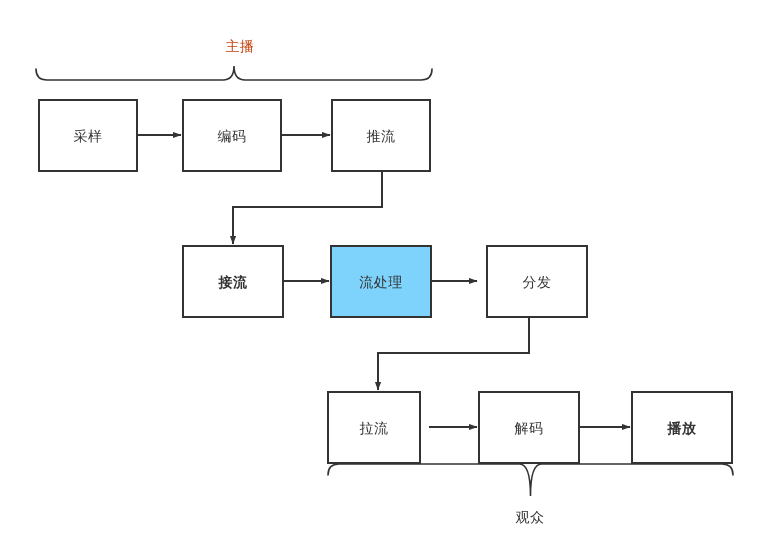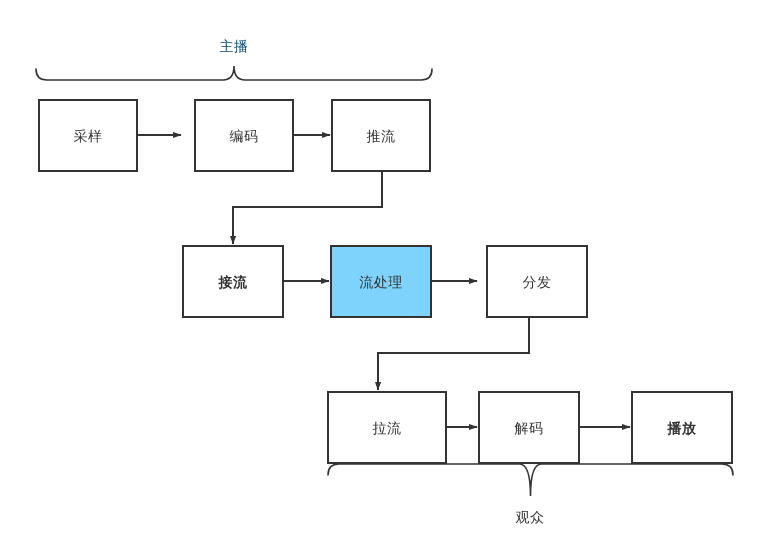--- a/index.html
+++ b/index.html
@@ -79,43 +79,43 @@
     <g id="braces-group">
         <path d="M36,69 Q36,80 47,80 L223,80 Q234,80 234,66 Q234,80 245,80 L421,80 Q432,80 432,69" fill="none" stroke="#333333" stroke-width="1.6" stroke-linecap="round"></path>
         <path d="M328,475 Q328,464 339,464 L519.5,464 Q530.5,464 530.5,496 Q530.5,464 541.5,464 L722,464 Q733,464 733,475" fill="none" stroke="#333333" stroke-width="1.6" stroke-linecap="round"></path>
       </g>
   </svg>
 
   <div id="nodes-layer">
       <div class="node-box" style="left: 38px; top: 99px; width: 100px; height: 73px; border-color: rgb(51, 51, 51); border-width: 2px; background: rgb(255, 255, 255);">
         <span class="node-label" style="color: rgb(51, 51, 51); font-size: 14px;">采样</span>
       </div>
-      <div class="node-box" style="left: 182px; top: 99px; width: 100px; height: 73px; border-color: rgb(51, 51, 51); border-width: 2px; background: rgb(255, 255, 255); margin-left: 12px;">
+      <div class="node-box" style="left: 182px; top: 99px; width: 100px; height: 73px; border-color: rgb(51, 51, 51); border-width: 2px; background: rgb(255, 255, 255);">
         <span class="node-label" style="color: rgb(51, 51, 51); font-size: 14px;">编码</span>
       </div>
       <div class="node-box" style="left: 331px; top: 99px; width: 100px; height: 73px; border-color: rgb(51, 51, 51); border-width: 2px; background: rgb(255, 255, 255);">
         <span class="node-label" style="color: rgb(51, 51, 51); font-size: 14px;">推流</span>
       </div>
       <div class="node-box" style="left: 182px; top: 245px; width: 102px; height: 73px; border-color: rgb(51, 51, 51); border-width: 2px; background: rgb(255, 255, 255);">
         <span class="node-label" style="color: rgb(51, 51, 51); font-size: 14px; font-weight: bold;">接流</span>
       </div>
       <div class="node-box" style="left: 330px; top: 245px; width: 102px; height: 73px; border-color: rgb(51, 51, 51); border-width: 2px; background: #7dd3fc;">
         <span class="node-label" style="color: rgb(51, 51, 51); font-size: 14px;">流处理</span>
       </div>
       <div class="node-box" style="left: 478px; top: 245px; width: 102px; height: 73px; border-color: rgb(51, 51, 51); border-width: 2px; background: rgb(255, 255, 255); margin-left: 8px;">
         <span class="node-label" style="color: rgb(51, 51, 51); font-size: 14px;">分发</span>
       </div>
-      <div class="node-box" style="left: 327px; top: 391px; width: 120px; height: 73px; border-color: rgb(51, 51, 51); border-width: 2px; background: rgb(255, 255, 255);">
+      <div class="node-box" style="left: 327px; top: 391px; width: 94px; height: 73px; border-color: rgb(51, 51, 51); border-width: 2px; background: rgb(255, 255, 255);">
         <span class="node-label" style="color: rgb(51, 51, 51); font-size: 14px;">拉流</span>
       </div>
       <div class="node-box" style="left: 478px; top: 391px; width: 102px; height: 73px; border-color: rgb(51, 51, 51); border-width: 2px; background: rgb(255, 255, 255);">
         <span class="node-label" style="color: rgb(51, 51, 51); font-size: 14px;">解码</span>
       </div>
       <div class="node-box" style="left: 631px; top: 391px; width: 102px; height: 73px; border-color: rgb(51, 51, 51); border-width: 2px; background: rgb(255, 255, 255); font-weight: bold;">
         <span class="node-label" style="color: rgb(51, 51, 51); font-size: 14px;">播放</span>
       </div>
     </div>
   <div id="group-labels-layer">
-      <div class="group-label" style="left: 234px; top: 46px; color: #0c4a6e; font-size: 14px;">主播</div>
+      <div class="group-label" style="left: 240px; top: 46px; color: #c2410c; font-size: 14px;">主播</div>
       <div class="group-label" style="left: 530px; top: 517px; color: rgb(51, 51, 51); font-size: 14px;">观众</div>
     </div>
 
 </div>
 
 </body></html>

